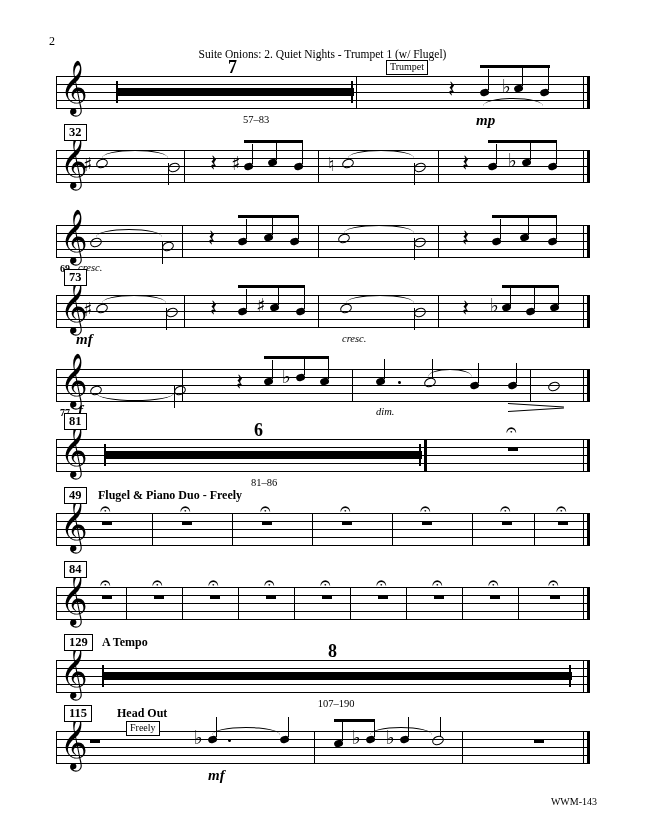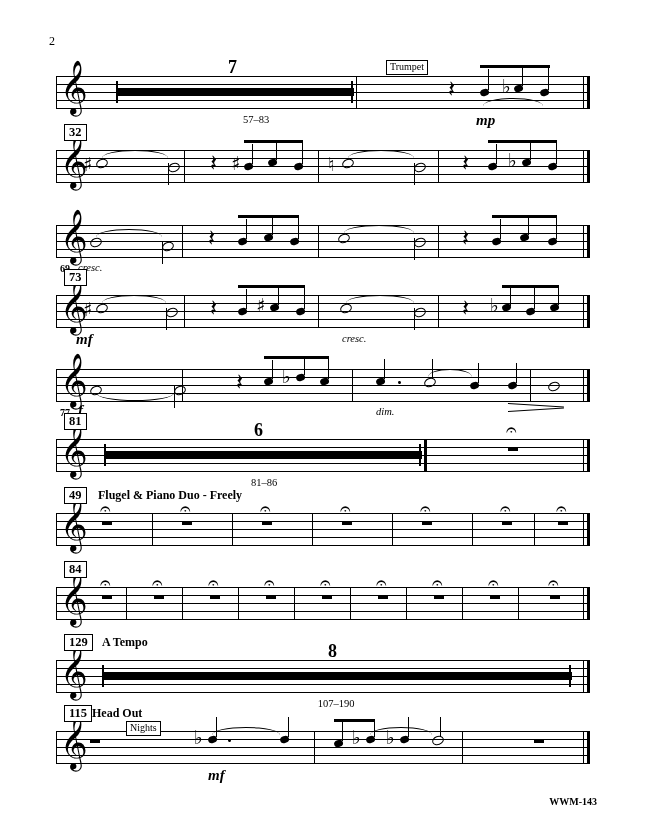--- a/index.html
+++ b/index.html
@@ -37,21 +37,20 @@
     text-align: center;
     font-size: 11.5px;
     font-family: "Liberation Serif", serif;
   }
   .footer-id {
     position: absolute;
     right: 48px;
     bottom: 31px;
     font-size: 10px;
     font-family: "Liberation Serif", serif;
-    font-weight: bold;
   }
   
   .system {
     position: absolute;
     left: 56px;
     width: 533px;
     height: 34px;
   }
   .staff {
     position: absolute;
@@ -265,20 +264,21 @@
   }
   .dim-hair:before { top: 0; transform: rotate(3.5deg); transform-origin: left center; }
   .dim-hair:after  { top: 8px; transform: rotate(-3.5deg); transform-origin: left center; }
 </style>
 </head>
 <body>
 
 <div class="page">
 
   <div class="page-number">2</div>
+  <div class="header-title">Suite Onions: 2. Quiet Nights - Trumpet 1 (w/ Flugel)</div>
   <div class="footer-id">WWM-143</div>
 
   <div class="system" style="top:76px;">
     <div class="staff">
       <div class="line l0"></div>
         <div class="line l1"></div>
         <div class="line l2"></div>
         <div class="line l3"></div>
         <div class="line l4"></div>
     </div>
@@ -656,22 +656,22 @@
     <div class="staff">
       <div class="line l0"></div>
         <div class="line l1"></div>
         <div class="line l2"></div>
         <div class="line l3"></div>
         <div class="line l4"></div>
     </div>
     <div class="clef">𝄞</div>
     <div class="barline" style="left:0px;"></div>
     <div class="rehearsal" style="left:8px; top:-26px;text-align:center;">115</div>
-    <div class="tempo-text" style="left:36px; top:-25px;text-align:center;">Head Out</div>
-    <div class="instr-box" style="left:70px; top:-10px;">Nights</div>
+    <div class="tempo-text" style="left:61px; top:-25px;text-align:center;">Head Out</div>
+    <div class="instr-box" style="left:70px; top:-10px;">Freely</div>
 
     <div class="wrest" style="left:34px; top:8px;"></div>
 
     <div class="accid" style="left:138px; top:-3px;">♭</div>
     <div class="notehead" style="left:152px; top:5px;"></div>
     <div class="stem" style="left:160px; top:-14px; height:20px;"></div>
     <div class="notehead" style="left:172px; top:8px; width:3px; height:3px; border-radius:50%;"></div>
     <div class="tie" style="left:156px; top:-4px; width:68px;"></div>
     <div class="notehead" style="left:224px; top:5px;"></div>
     <div class="stem" style="left:232px; top:-14px; height:20px;"></div>

